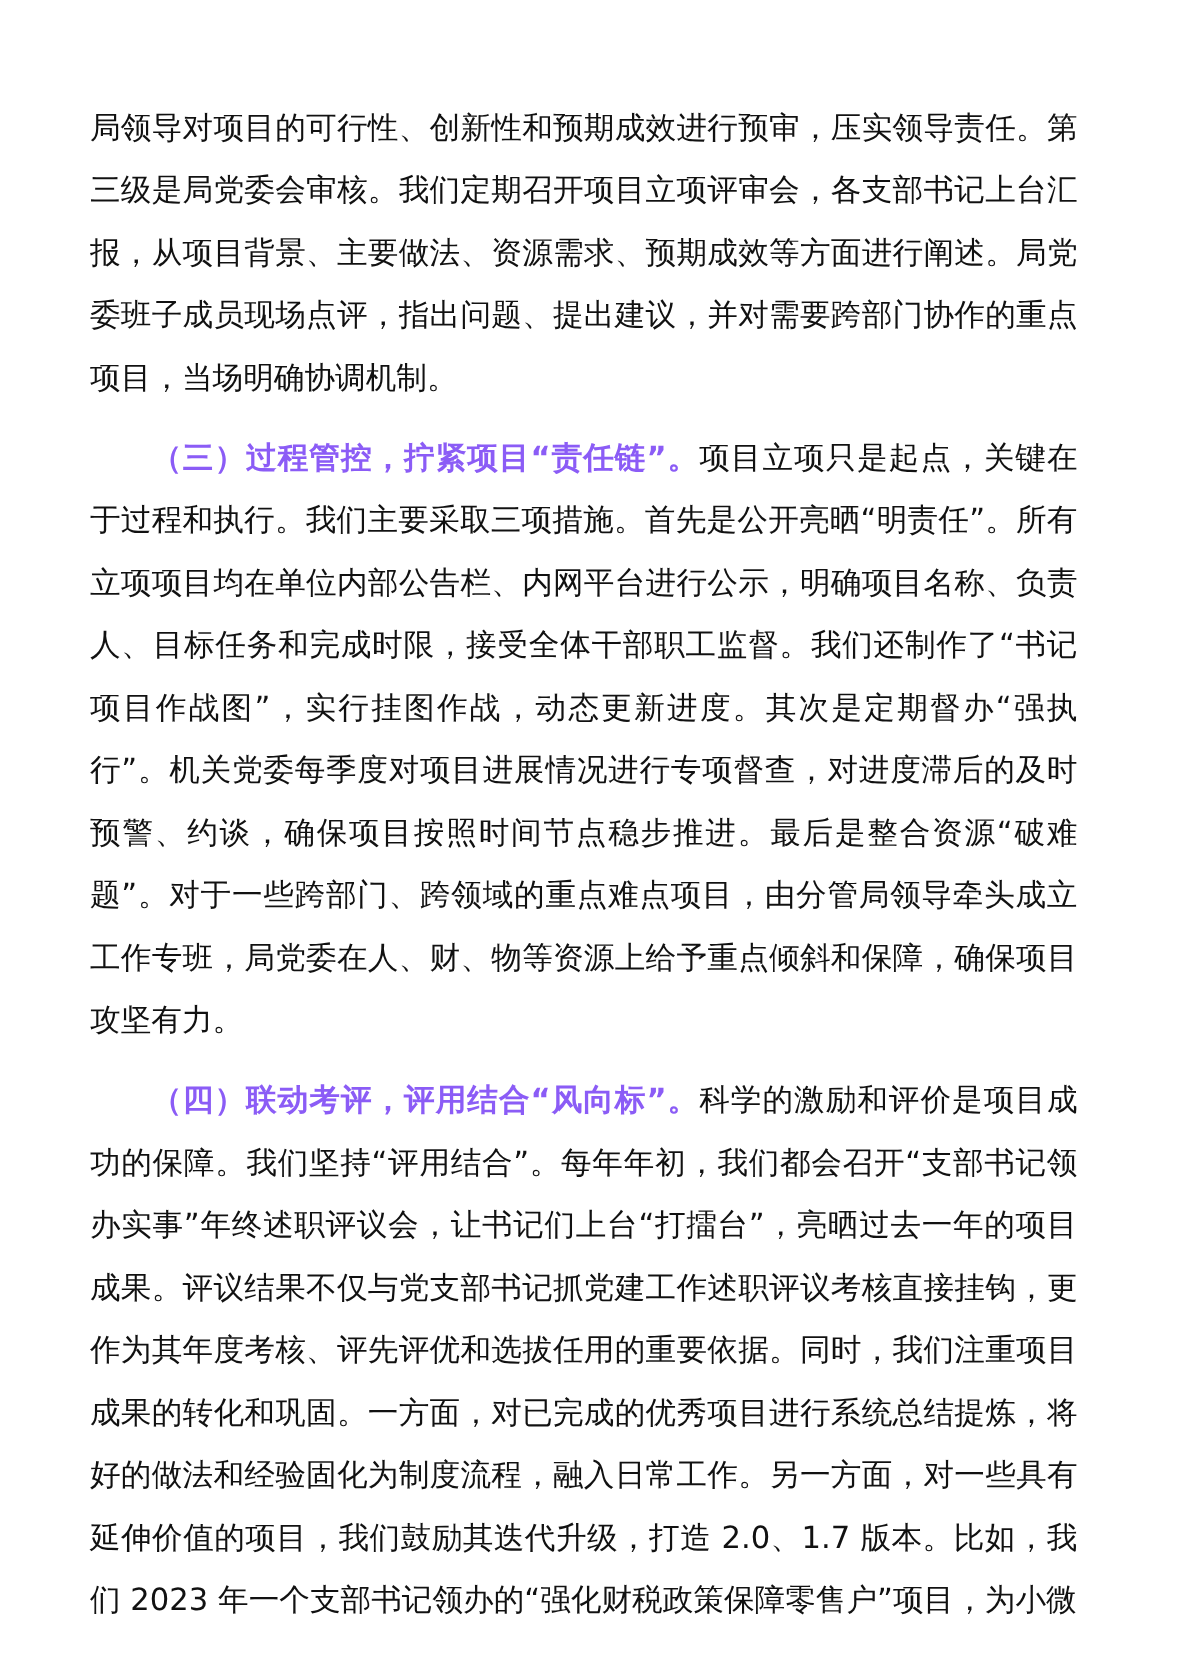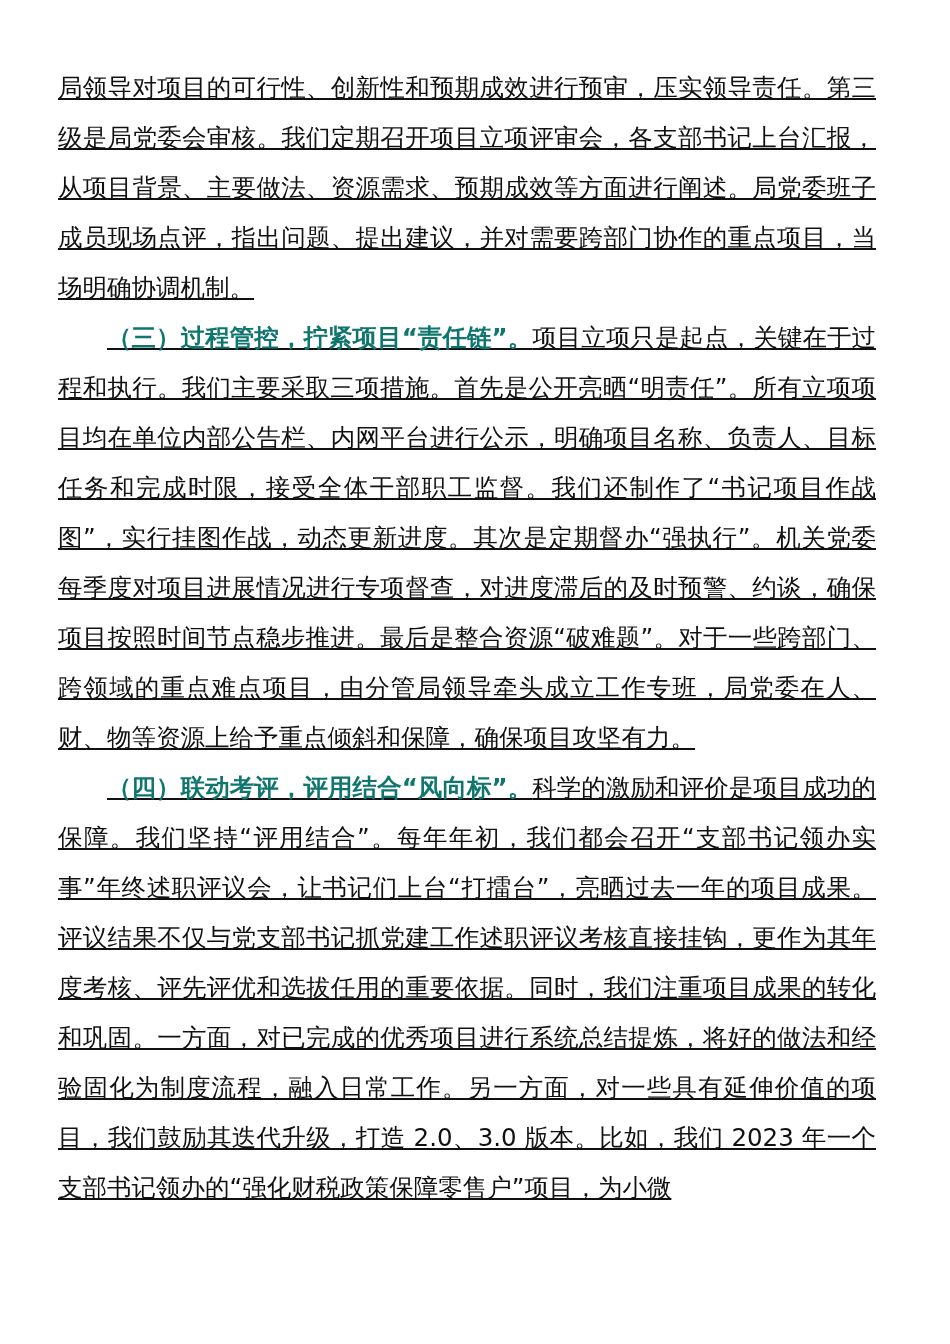--- a/index.html
+++ b/index.html
@@ -20,38 +20,37 @@
     width: 818px;
     font-family: "DejaVu Sans", "Liberation Sans", sans-serif;
     font-size: 24.5px;
     line-height: 50px;
     color: #111111;
     text-align: justify;
     text-justify: inter-character;
     letter-spacing: 0px;
   }
   .para {
-    margin: 0;
+    margin: 14px;
     padding: 0;
-    text-decoration: underline;
   }
   .indent {
     text-indent: 2em;
   }
   .heading {
     font-weight: bold;
-    color: #0f766e;
+    color: #8b5cf6;
   }
 </style>
 </head>
 <body>
 
 <div class="page">
   <p class="para">
     <span>局领导对项目的可行性、创新性和预期成效进行预审，压实领导责任。第三级是局党委会审核。我们定期召开项目立项评审会，各支部书记上台汇报，从项目背景、主要做法、资源需求、预期成效等方面进行阐述。局党委班子成员现场点评，指出问题、提出建议，并对需要跨部门协作的重点项目，当场明确协调机制。</span>
   </p>
   <p class="para indent">
     <span class="heading">（三）过程管控，拧紧项目“责任链”。</span><span>项目立项只是起点，关键在于过程和执行。我们主要采取三项措施。首先是公开亮晒“明责任”。所有立项项目均在单位内部公告栏、内网平台进行公示，明确项目名称、负责人、目标任务和完成时限，接受全体干部职工监督。我们还制作了“书记项目作战图”，实行挂图作战，动态更新进度。其次是定期督办“强执行”。机关党委每季度对项目进展情况进行专项督查，对进度滞后的及时预警、约谈，确保项目按照时间节点稳步推进。最后是整合资源“破难题”。对于一些跨部门、跨领域的重点难点项目，由分管局领导牵头成立工作专班，局党委在人、财、物等资源上给予重点倾斜和保障，确保项目攻坚有力。</span>
   </p>
   <p class="para indent">
-    <span class="heading">（四）联动考评，评用结合“风向标”。</span><span>科学的激励和评价是项目成功的保障。我们坚持“评用结合”。每年年初，我们都会召开“支部书记领办实事”年终述职评议会，让书记们上台“打擂台”，亮晒过去一年的项目成果。评议结果不仅与党支部书记抓党建工作述职评议考核直接挂钩，更作为其年度考核、评先评优和选拔任用的重要依据。同时，我们注重项目成果的转化和巩固。一方面，对已完成的优秀项目进行系统总结提炼，将好的做法和经验固化为制度流程，融入日常工作。另一方面，对一些具有延伸价值的项目，我们鼓励其迭代升级，打造 2.0、3.0 版本。比如，我们 2023 年一个支部书记领办的“强化财税政策保障零售户”项目，为小微</span>
+    <span class="heading">（四）联动考评，评用结合“风向标”。</span><span>科学的激励和评价是项目成功的保障。我们坚持“评用结合”。每年年初，我们都会召开“支部书记领办实事”年终述职评议会，让书记们上台“打擂台”，亮晒过去一年的项目成果。评议结果不仅与党支部书记抓党建工作述职评议考核直接挂钩，更作为其年度考核、评先评优和选拔任用的重要依据。同时，我们注重项目成果的转化和巩固。一方面，对已完成的优秀项目进行系统总结提炼，将好的做法和经验固化为制度流程，融入日常工作。另一方面，对一些具有延伸价值的项目，我们鼓励其迭代升级，打造 2.0、1.7 版本。比如，我们 2023 年一个支部书记领办的“强化财税政策保障零售户”项目，为小微</span>
   </p>
 </div>
 
 </body></html>

